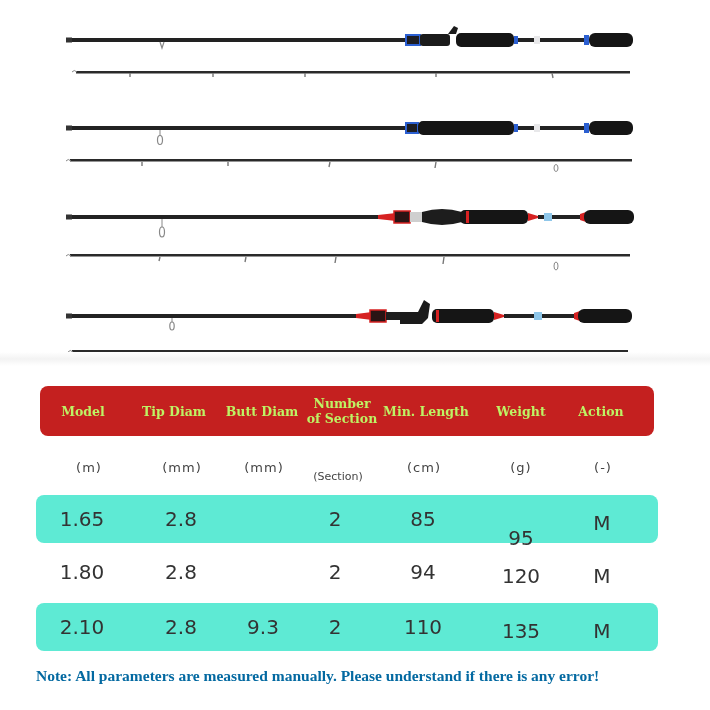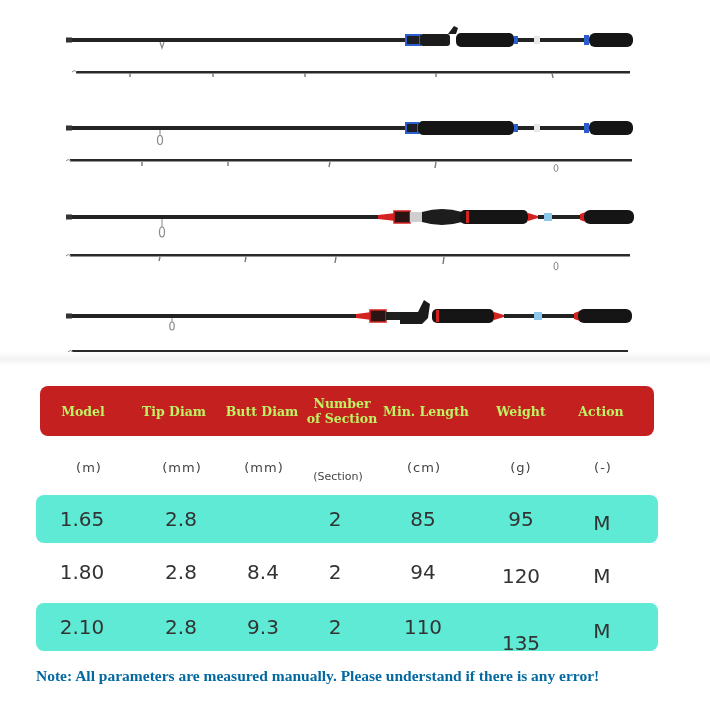--- a/index.html
+++ b/index.html
@@ -137,37 +137,36 @@
   <div class="unit" style="left:384px;width:80px">(cm)</div>
   <div class="unit" style="left:486px;width:70px">(g)</div>
   <div class="unit" style="left:568px;width:70px">(-)</div>
 </div>
 
 <div class="row shaded" style="top:495px">
   <div class="cell" style="left:10px;width:72px">1.65</div>
   <div class="cell" style="left:110px;width:70px">2.8</div>
   <div class="cell" style="left:274px;width:50px">2</div>
   <div class="cell" style="left:352px;width:70px">85</div>
-  <div class="cell" style="left:450px;width:70px;padding-top:0">95</div>
+  <div class="cell" style="left:450px;width:70px;padding-top:19px">95</div>
   <div class="cell" style="left:536px;width:60px;padding-top:4px">M</div>
 </div>
 
 <div class="row" style="top:548px">
   <div class="cell" style="left:10px;width:72px">1.80</div>
   <div class="cell" style="left:110px;width:70px">2.8</div>
-  <div class="cell" style="left:192px;width:70px">8.4</div>
   <div class="cell" style="left:274px;width:50px">2</div>
   <div class="cell" style="left:352px;width:70px">94</div>
   <div class="cell" style="left:450px;width:70px;padding-top:4px">120</div>
   <div class="cell" style="left:536px;width:60px;padding-top:4px">M</div>
 </div>
 
 <div class="row shaded" style="top:603px">
   <div class="cell" style="left:10px;width:72px">2.10</div>
   <div class="cell" style="left:110px;width:70px">2.8</div>
   <div class="cell" style="left:192px;width:70px">9.3</div>
   <div class="cell" style="left:274px;width:50px">2</div>
   <div class="cell" style="left:352px;width:70px">110</div>
-  <div class="cell" style="left:450px;width:70px;padding-top:16px">135</div>
+  <div class="cell" style="left:450px;width:70px;padding-top:4px">135</div>
   <div class="cell" style="left:536px;width:60px;padding-top:4px">M</div>
 </div>
 
 <div class="note">Note: All parameters are measured manually. Please understand if there is any error!</div>
 
 </body></html>

